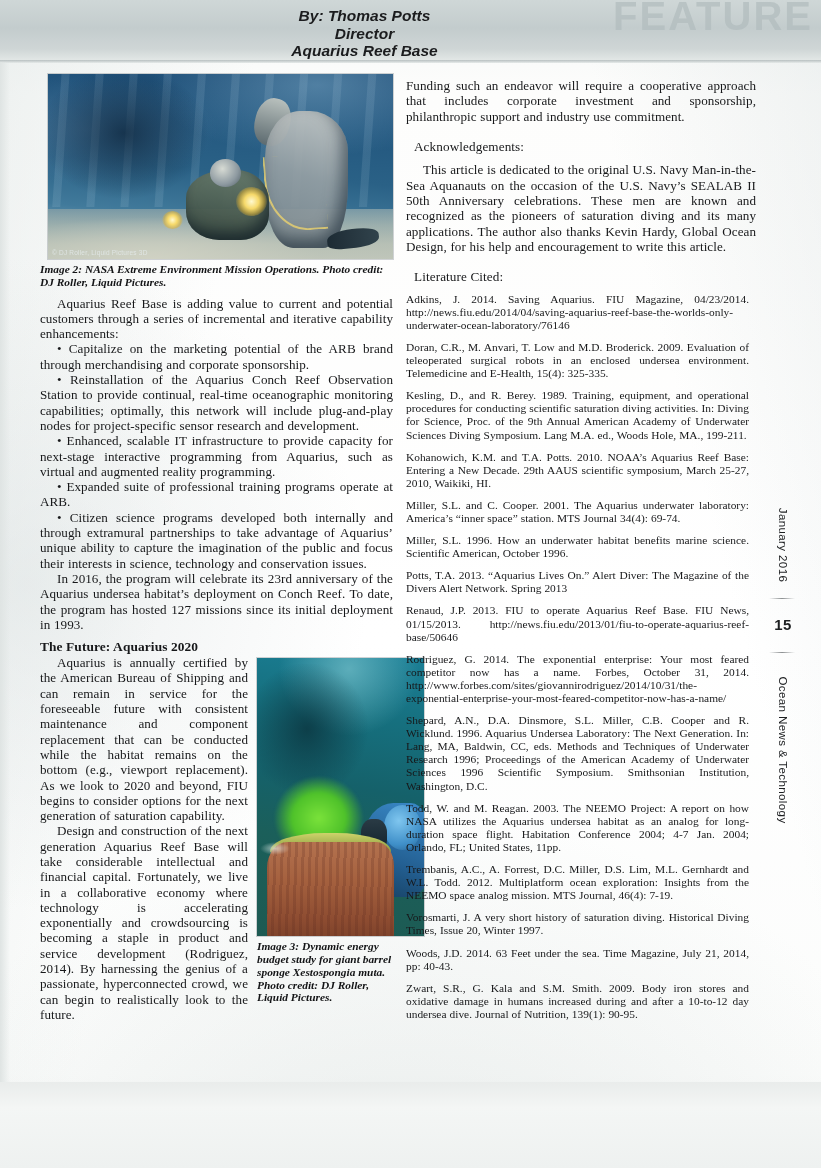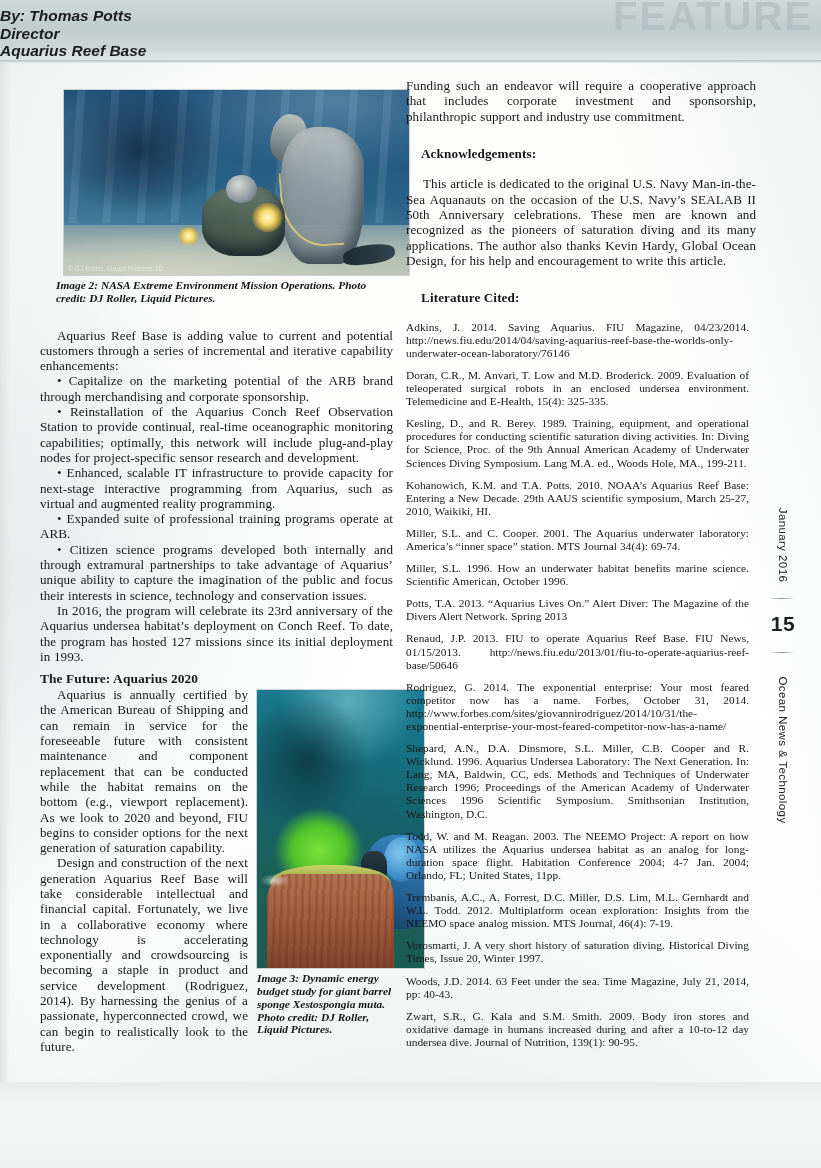--- a/index.html
+++ b/index.html
@@ -50,21 +50,21 @@
   }
   #feature-watermark{
     position:absolute;right:8px;top:-6px;
     font-family:"Liberation Sans", sans-serif;
     font-weight:700;font-size:40px;letter-spacing:2px;
     color:rgba(178,188,190,.75);
     white-space:nowrap;
   }
   #byline{
     position:absolute;left:0;right:92px;top:7px;
-    text-align:left;
+    text-align:center;
     font-family:"Liberation Sans", sans-serif;
     font-style:italic;font-weight:700;
     font-size:15.5px;line-height:17.5px;
     color:#1b1c1e;
   }
   #byline div{white-space:nowrap;}
 
   
   #side-rail{
     position:absolute;left:757px;top:70px;width:52px;height:1000px;
@@ -76,21 +76,21 @@
     white-space:nowrap;color:#1d1f21;
   }
   #rail-date{
     top:475px;
     transform:translate(-50%,-50%) rotate(90deg);
     font-size:11.5px;letter-spacing:.4px;
   }
   #rail-pageno{
     top:554px;left:50%;
     transform:translate(-50%,-50%);
-    font-size:21px;font-weight:700;letter-spacing:.5px;
+    font-size:15px;font-weight:700;letter-spacing:.5px;
   }
   #rail-pub{
     top:680px;
     transform:translate(-50%,-50%) rotate(90deg);
     font-size:11.5px;letter-spacing:.4px;
   }
   .rail-rule{
     position:absolute;left:12px;width:26px;height:1px;
     background:linear-gradient(90deg,rgba(160,164,166,0),rgba(120,124,126,.85),rgba(160,164,166,0));
   }
@@ -116,34 +116,34 @@
   }
   .p.noind{text-indent:0;}
   .bullet{text-indent:17px;}
   .gap{height:7px;}
   h3.head{
     font-size:13.4px;line-height:16px;margin:0;
     font-weight:700;text-indent:0;
     letter-spacing:.1px;
   }
   .sub{
-    font-size:13.2px;line-height:15.5px;margin:15px;
-    font-weight:700;text-indent:0;letter-spacing:.1px;
+    font-size:13.2px;line-height:15.5px;margin:8px;
+    font-weight:400;text-indent:0;letter-spacing:.1px;
   }
 
   
   .ref{
     font-size:11.4px;line-height:13.1px;
     margin:0 7px 9px 0;text-align:justify;
     text-indent:0;word-spacing:.2px;
   }
   .ref.last{margin-bottom:0;}
 
   
-  figure{margin:16px;}
+  figure{margin:0;}
   .fig-cap{
     font-style:italic;font-weight:700;
     font-size:11.4px;line-height:12.8px;
     margin-top:4px;color:#131416;
     text-align:left;
   }
 
   
   #fig-divers{
     position:relative;width:345px;height:185px;margin:0 0 2px 8px;

